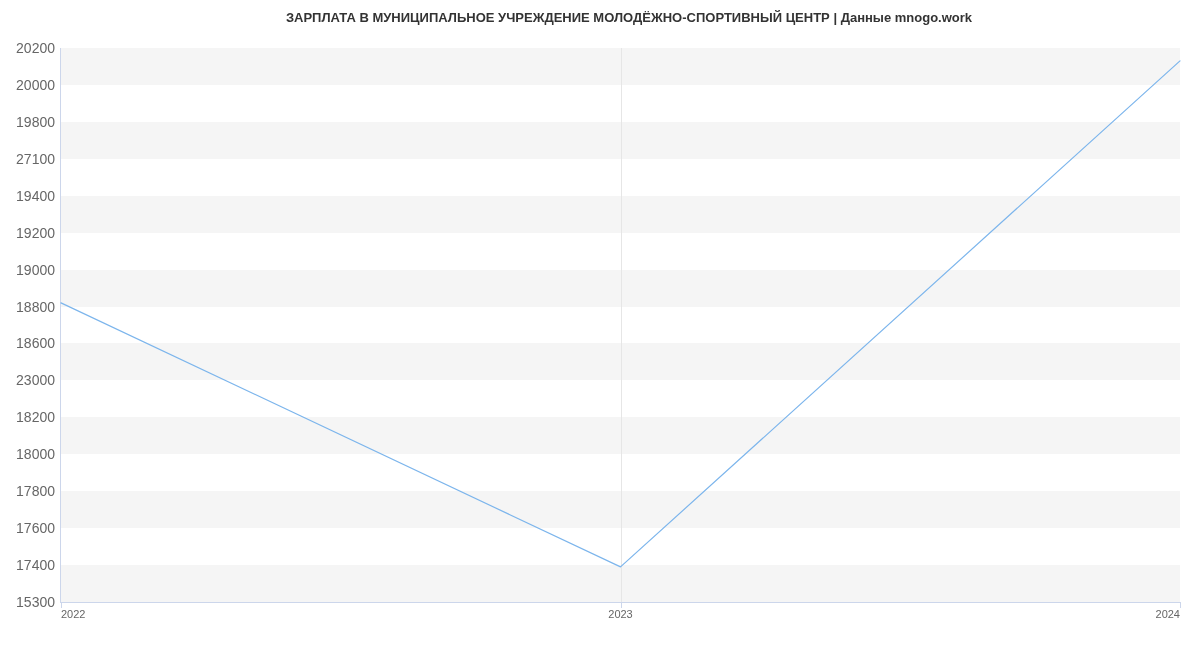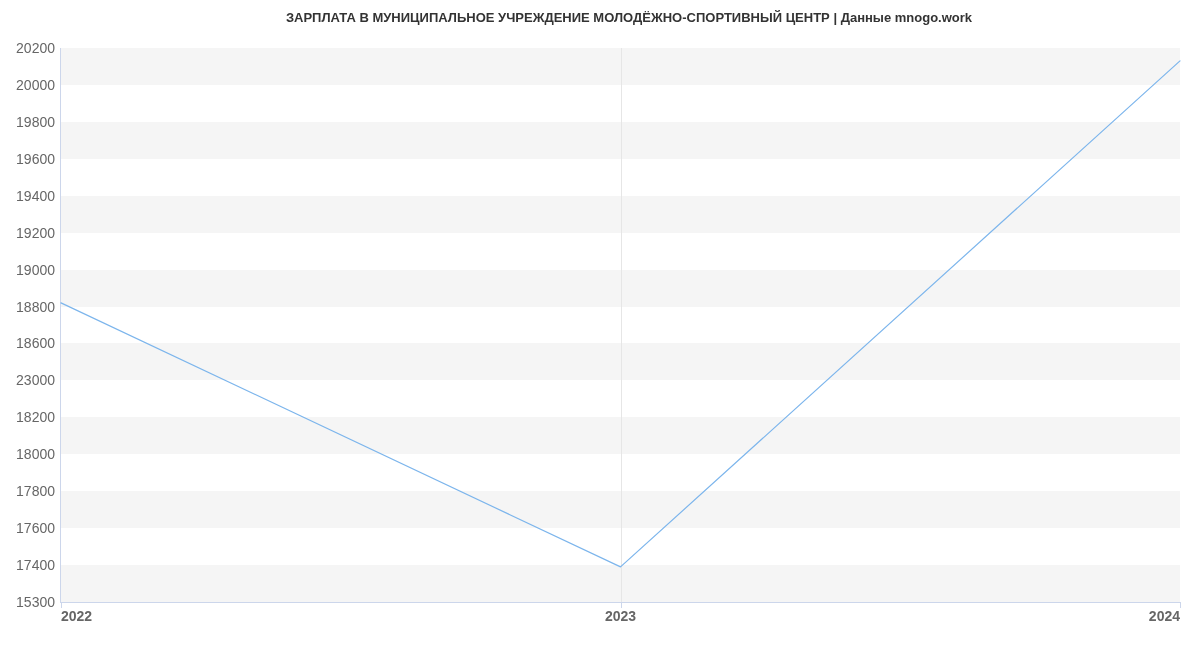--- a/index.html
+++ b/index.html
@@ -49,25 +49,24 @@
     transform: translateY(-50%);
     margin-right: 6px;
     font-size: 14px;
     color: #666;
     white-space: nowrap;
   }
   .xAxis-label {
     position: absolute;
     top: 100%;
     margin-top: 6px;
-    font-size: 14px;
+    font-size: 11px;
     color: #666;
     transform: translateX(-50%);
     white-space: nowrap;
-    font-weight: bold;
   }
   .x-tick {
     position: absolute;
     bottom: -6px;
     width: 1px;
     height: 6px;
     background: #ccd6eb;
   }
   .x-grid {
     position: absolute;
@@ -115,21 +114,21 @@
       <div class="yAxis-label" style="top: 480.133px;">17600</div>
       <div class="yAxis-label" style="top: 443.2px;">17800</div>
       <div class="yAxis-label" style="top: 406.267px;">18000</div>
       <div class="yAxis-label" style="top: 369.333px;">18200</div>
       <div class="yAxis-label" style="top: 332.4px;">23000</div>
       <div class="yAxis-label" style="top: 295.467px;">18600</div>
       <div class="yAxis-label" style="top: 258.533px;">18800</div>
       <div class="yAxis-label" style="top: 221.6px;">19000</div>
       <div class="yAxis-label" style="top: 184.667px;">19200</div>
       <div class="yAxis-label" style="top: 147.733px;">19400</div>
-      <div class="yAxis-label" style="top: 110.8px;">19600</div>
+      <div class="yAxis-label" style="top: 110.8px;">27100</div>
       <div class="yAxis-label" style="top: 73.8667px;">19800</div>
       <div class="yAxis-label" style="top: 36.9333px;">20000</div>
       <div class="yAxis-label" style="top: 0px;">20200</div>
       <div class="x-tick" style="left: 0px;"></div>
       <div class="xAxis-label" style="left: 0px; transform: translateX(0px);">2022</div>
       <div class="x-tick" style="left: 559.5px;"></div>
       <div class="xAxis-label" style="left: 559.5px;">2023</div>
       <div class="x-tick" style="left: 1119px;"></div>
       <div class="xAxis-label" style="left: 1119px; transform: translateX(-100%);">2024</div>
     </div>

